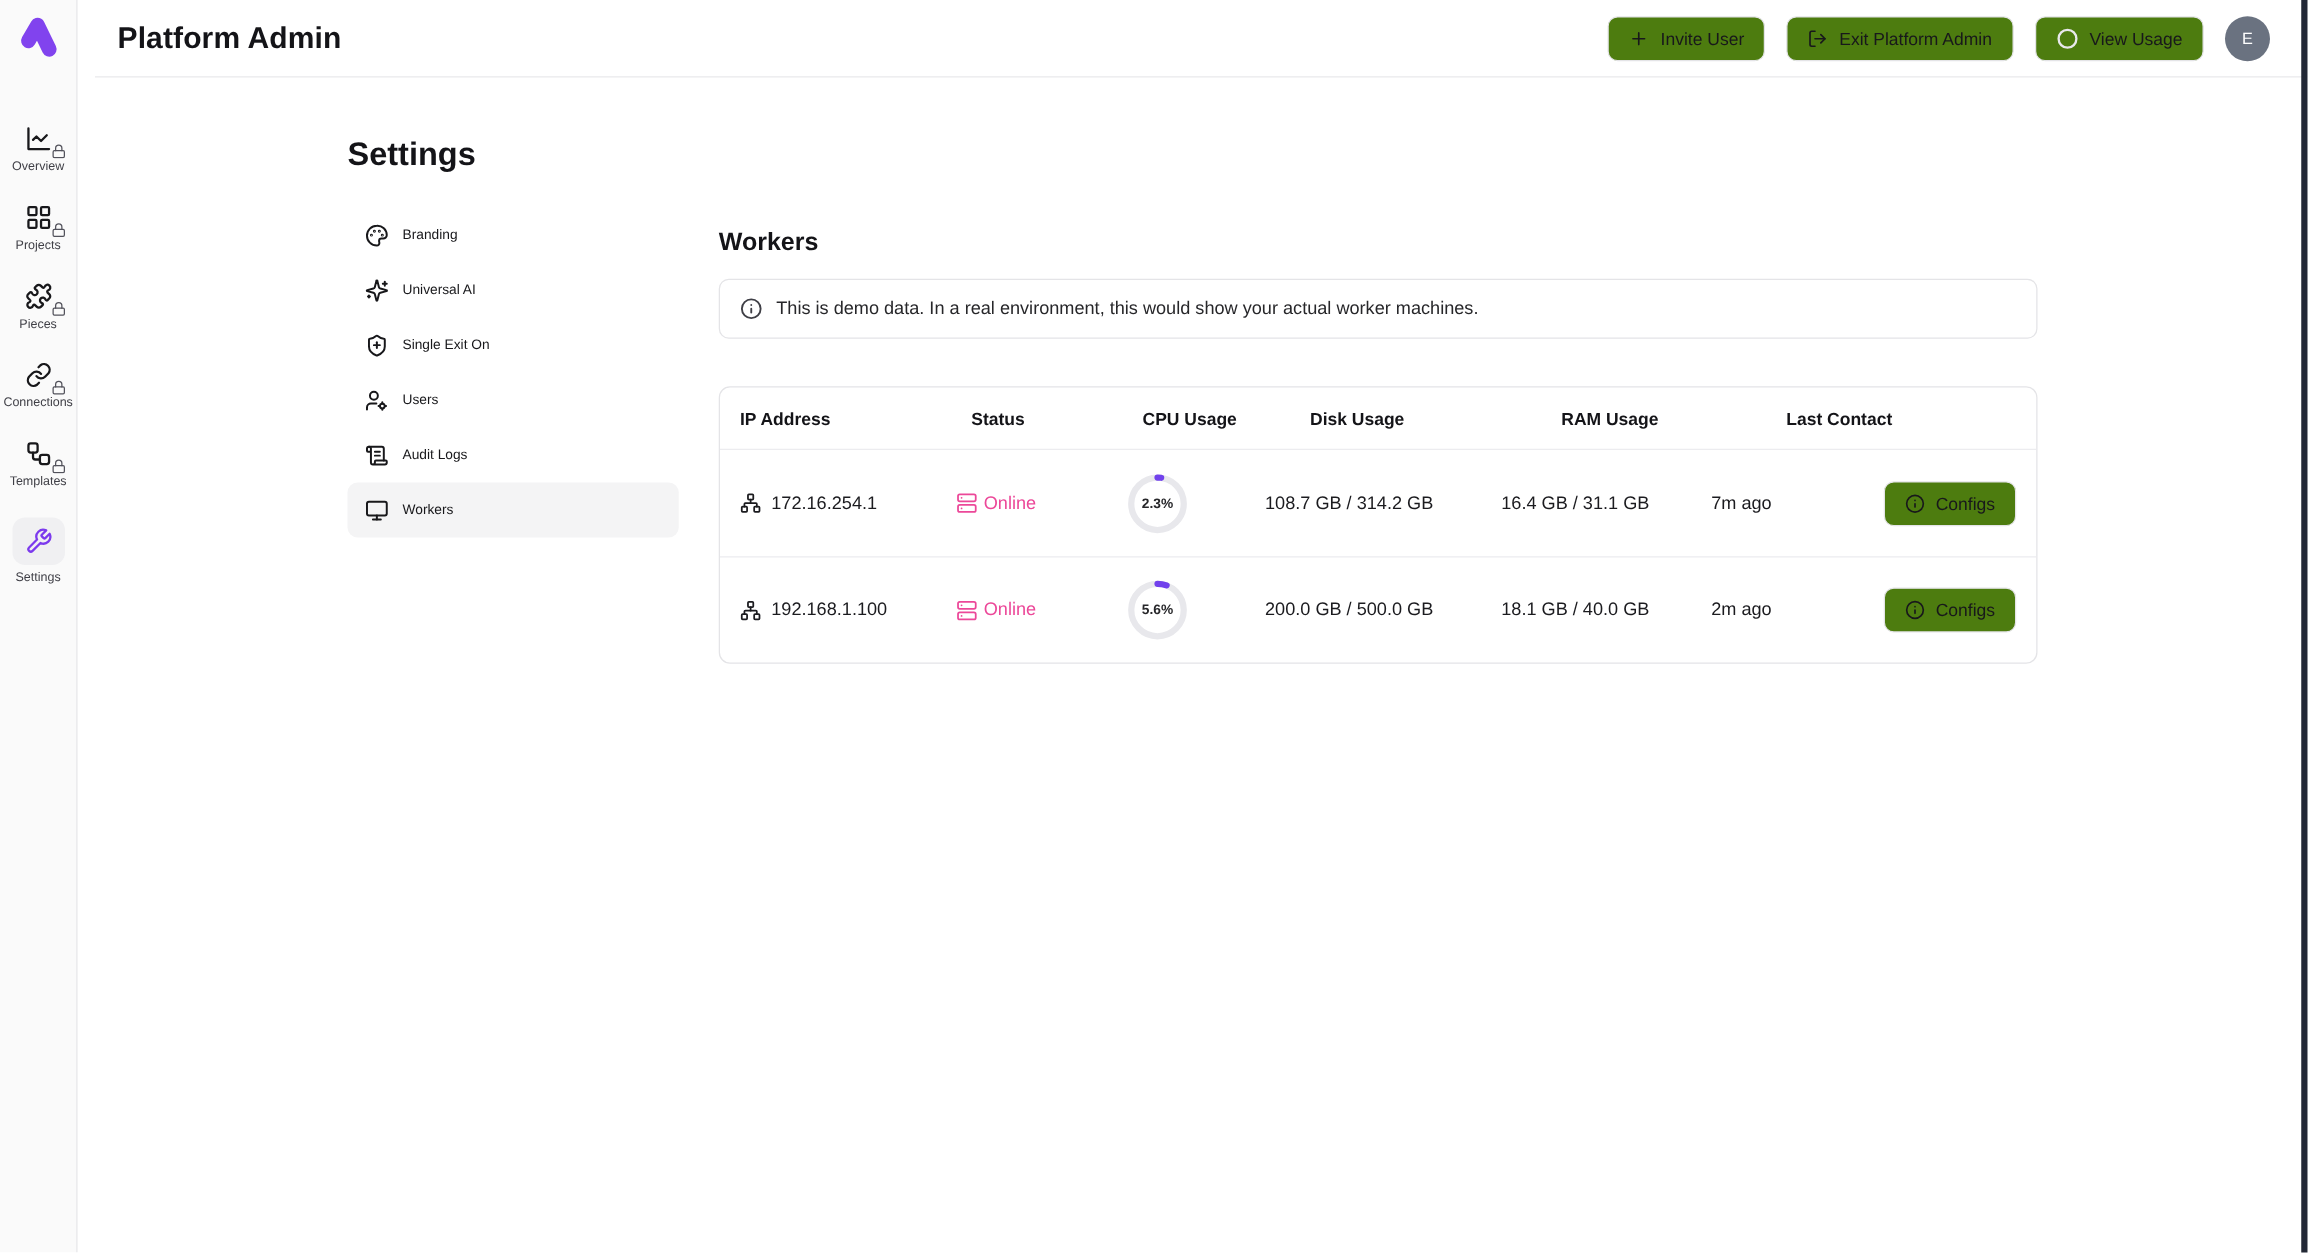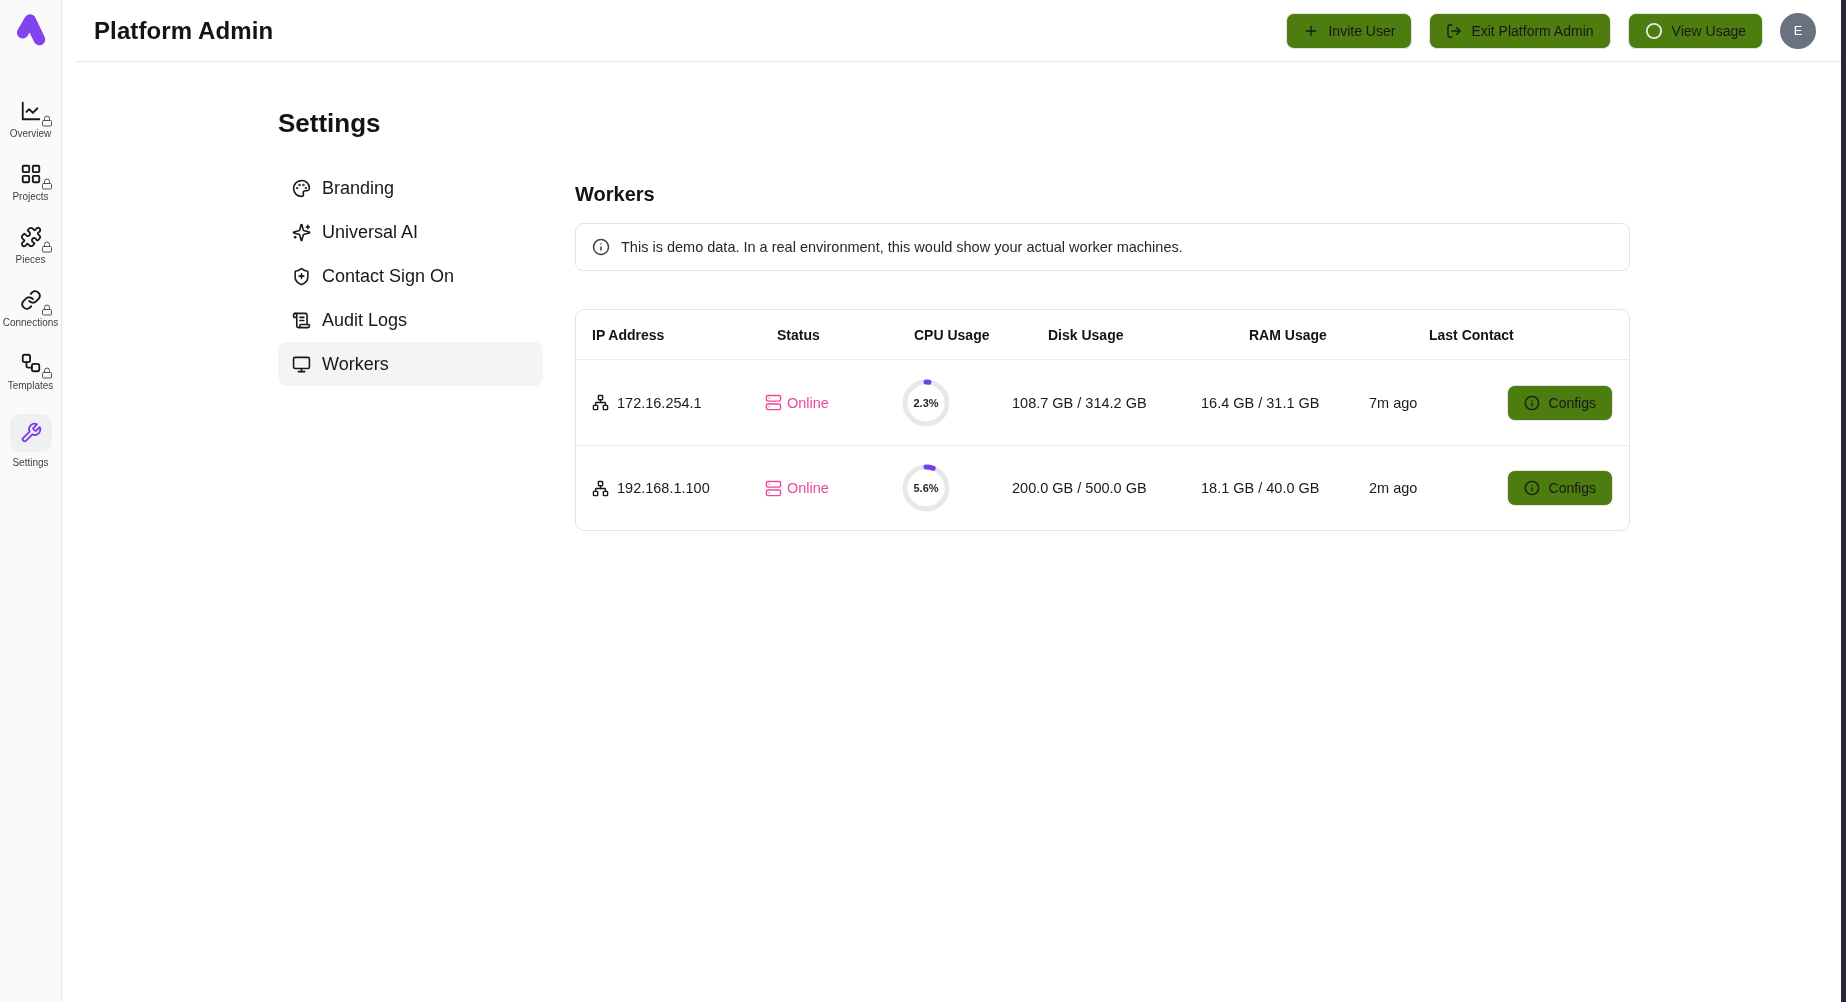--- a/index.html
+++ b/index.html
@@ -57,21 +57,21 @@
 
   
   .content { flex:1; overflow:hidden; }
   .content-wrap { width:1352px; margin:0 auto; display:flex; gap:32px; padding-top:46px; }
 
   .settings-col { width:265px; flex-shrink:0; }
   .settings-title { font-size:26px; font-weight:700; margin:0 0 27px 0; color:#141418; }
   .settings-nav { display:flex; flex-direction:column; }
   .nav-item {
     height:44px; display:flex; align-items:center; gap:11px;
-    padding:0 14px; border-radius:8px; font-size:18px; color:#18181b;
+    padding:0 14px; border-radius:8px; font-size:11px; color:#18181b;
     cursor:pointer;
   }
   .nav-item.active { background:#f4f4f5; }
   .nav-ic { color:#18181b; }
 
   .workers-col { flex:1; min-width:0; }
   .workers-title { font-size:20px; font-weight:700; margin:75px 0 0 0; color:#141418; }
   .notice {
     margin-top:17px; display:flex; align-items:center; gap:11px;
     border:1px solid #e4e4e7; border-radius:8px;
@@ -354,21 +354,27 @@
               <div class="nav-item">
                 <svg class="icon nav-ic">
                   <use href="#sym-sparkles-icon"></use>
                 </svg>
      <span>Universal AI</span>
               </div>
               <div class="nav-item">
                 <svg class="icon nav-ic">
                   <use href="#sym-shield-plus-icon"></use>
                 </svg>
-     <span>Contact Sign On</span>
+     <span>Single Exit On</span>
+              </div>
+              <div class="nav-item">
+                <svg class="icon nav-ic">
+                  <use href="#sym-user-gear-icon"></use>
+                </svg>
+     <span>Users</span>
               </div>
               <div class="nav-item">
                 <svg class="icon nav-ic">
                   <use href="#sym-scroll-icon"></use>
                 </svg>
      <span>Audit Logs</span>
               </div>
               <div class="nav-item active">
                 <svg class="icon nav-ic">
                   <use href="#sym-monitor-icon"></use>

